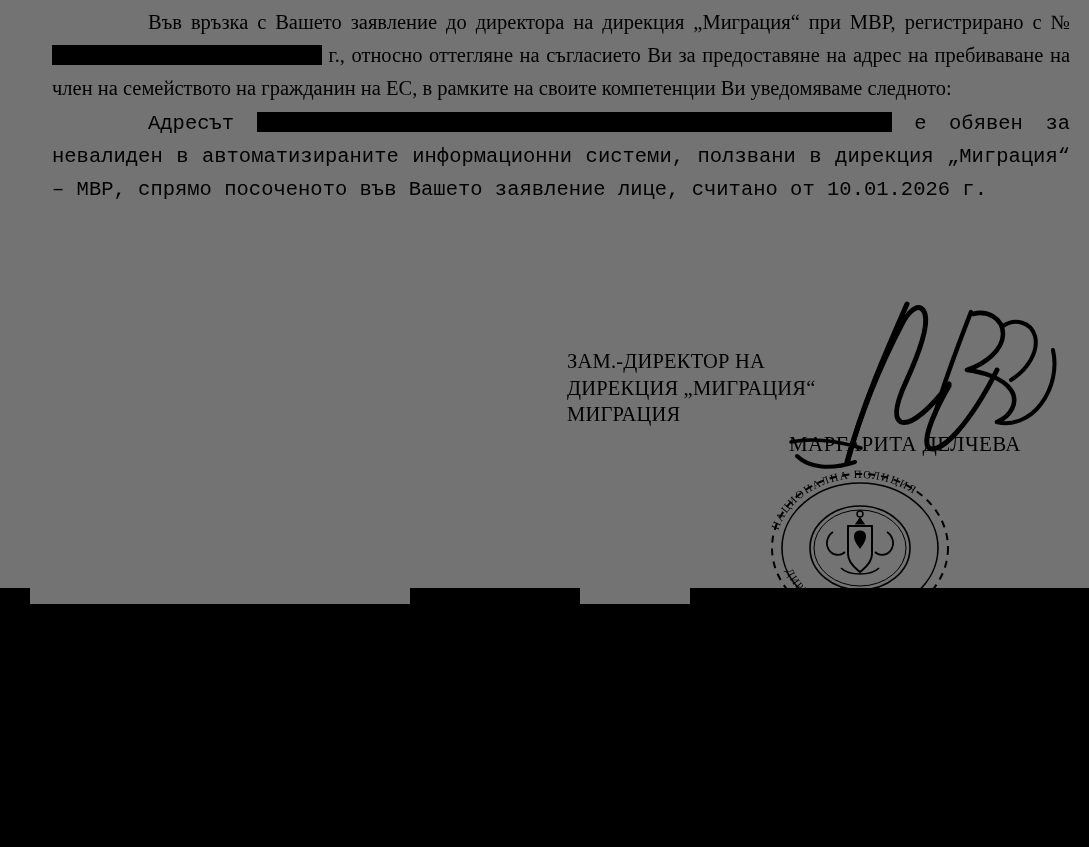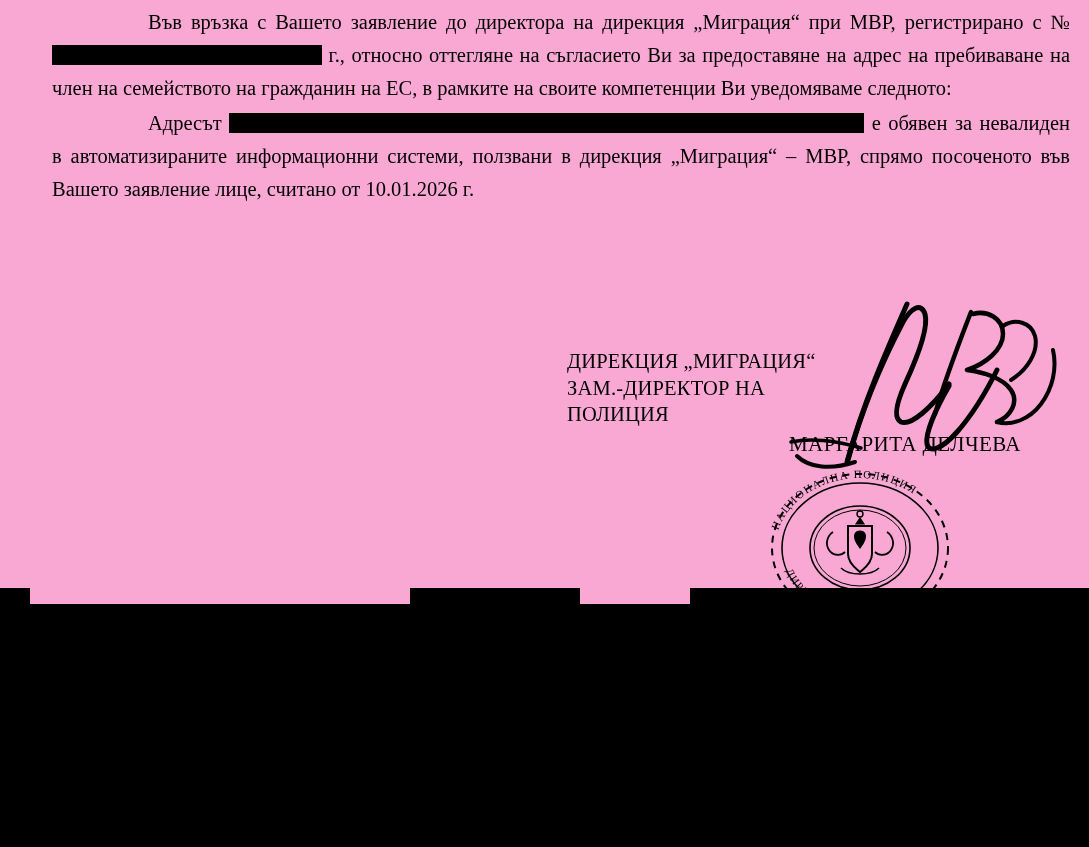--- a/index.html
+++ b/index.html
@@ -4,21 +4,21 @@
 <style>
   html, body {
     margin: 0;
     padding: 0;
     background: #ffffff;
   }
   #page {
     position: relative;
     width: 1089px;
     height: 847px;
-    background: #f9a8d4;
+    background: #737373;
     overflow: hidden;
     font-family: "Liberation Serif", serif;
     color: #000000;
   }
 
   
   .doc-body {
     position: absolute;
     left: 52px;
     top: 0px;
@@ -27,21 +27,21 @@
   .para {
     margin: 0 0 0 0;
     font-size: 20.5px;
     line-height: 33px;
     text-align: justify;
     text-justify: inter-word;
     text-indent: 96px;
     hyphens: none;
   }
   .para.p1 { padding-top: 6px; }
-  .para.p2 { padding-top: 2px; }
+  .para.p2 { padding-top: 2px; font-family: Liberation Mono, monospace; }
   .para.p3 { padding-top: 2px; }
 
   
   .redact {
     display: inline-block;
     background: #000000;
     vertical-align: middle;
     height: 20px;
     position: relative;
     top: -2px;
@@ -116,23 +116,23 @@
 
   <div class="doc-body">
 
     <p class="para p1"><span>Във връзка с Вашето заявление до директора на дирекция „Миграция“ при МВР, регистрирано с № </span><span class="redact num" style="width: 270px;"></span><span> г., относно оттегляне на съгласието Ви за предоставяне на адрес на пребиваване на член на семейството на гражданин на ЕС, в рамките на своите компетенции Ви уведомяваме следното:</span></p>
 
     <p class="para p2"><span>Адресът </span><span class="redact addr" style="width: 635px;"></span><span> е обявен за невалиден в автоматизираните информационни системи, ползвани в дирекция „Миграция“ – МВР, спрямо посоченото във Вашето заявление лице, считано от 10.01.2026 г.</span></p>
 
   </div>
 
   <div class="sign-block">
+    <div>ЗАМ.-ДИРЕКТОР НА</div>
     <div>ДИРЕКЦИЯ „МИГРАЦИЯ“</div>
-    <div>ЗАМ.-ДИРЕКТОР НА</div>
-    <div>ПОЛИЦИЯ</div>
+    <div>МИГРАЦИЯ</div>
   </div>
 
   <div class="sign-name">МАРГАРИТА ДЕЛЧЕВА</div>
 
   <svg class="signature-svg" viewBox="0 0 345 190">
     <g fill="none" stroke="#000000" stroke-linecap="round" stroke-linejoin="round">
       <path d="M172 12 C150 62, 128 112, 112 170" stroke-width="5"></path>
       <path d="M113 168 C126 120, 146 72, 168 30 C176 16, 186 10, 190 22 C194 36, 182 66, 170 92 C162 110, 158 126, 166 130 C176 134, 196 116, 214 92" stroke-width="5"></path>
       <path d="M214 94 C200 118, 190 142, 192 152 C194 162, 208 156, 222 140 C238 122, 252 98, 262 78" stroke-width="5"></path>
       <path d="M236 20 C222 56, 208 94, 200 122" stroke-width="4.5"></path>

